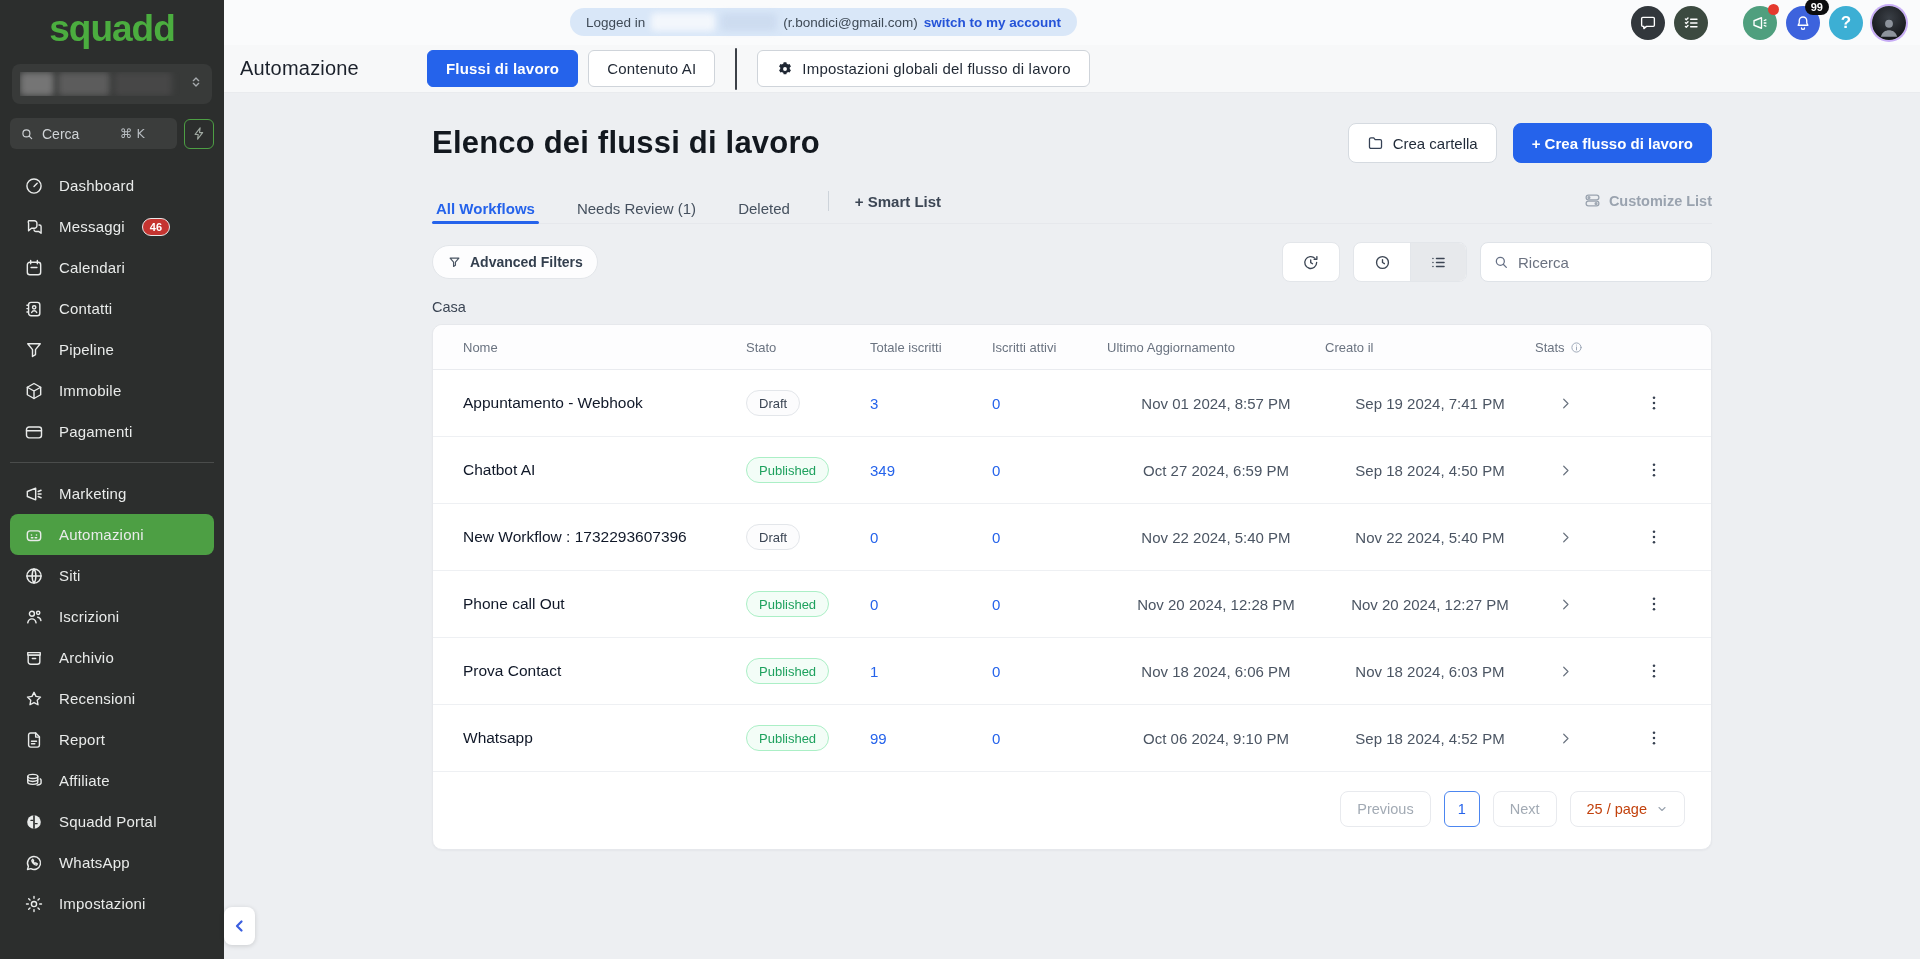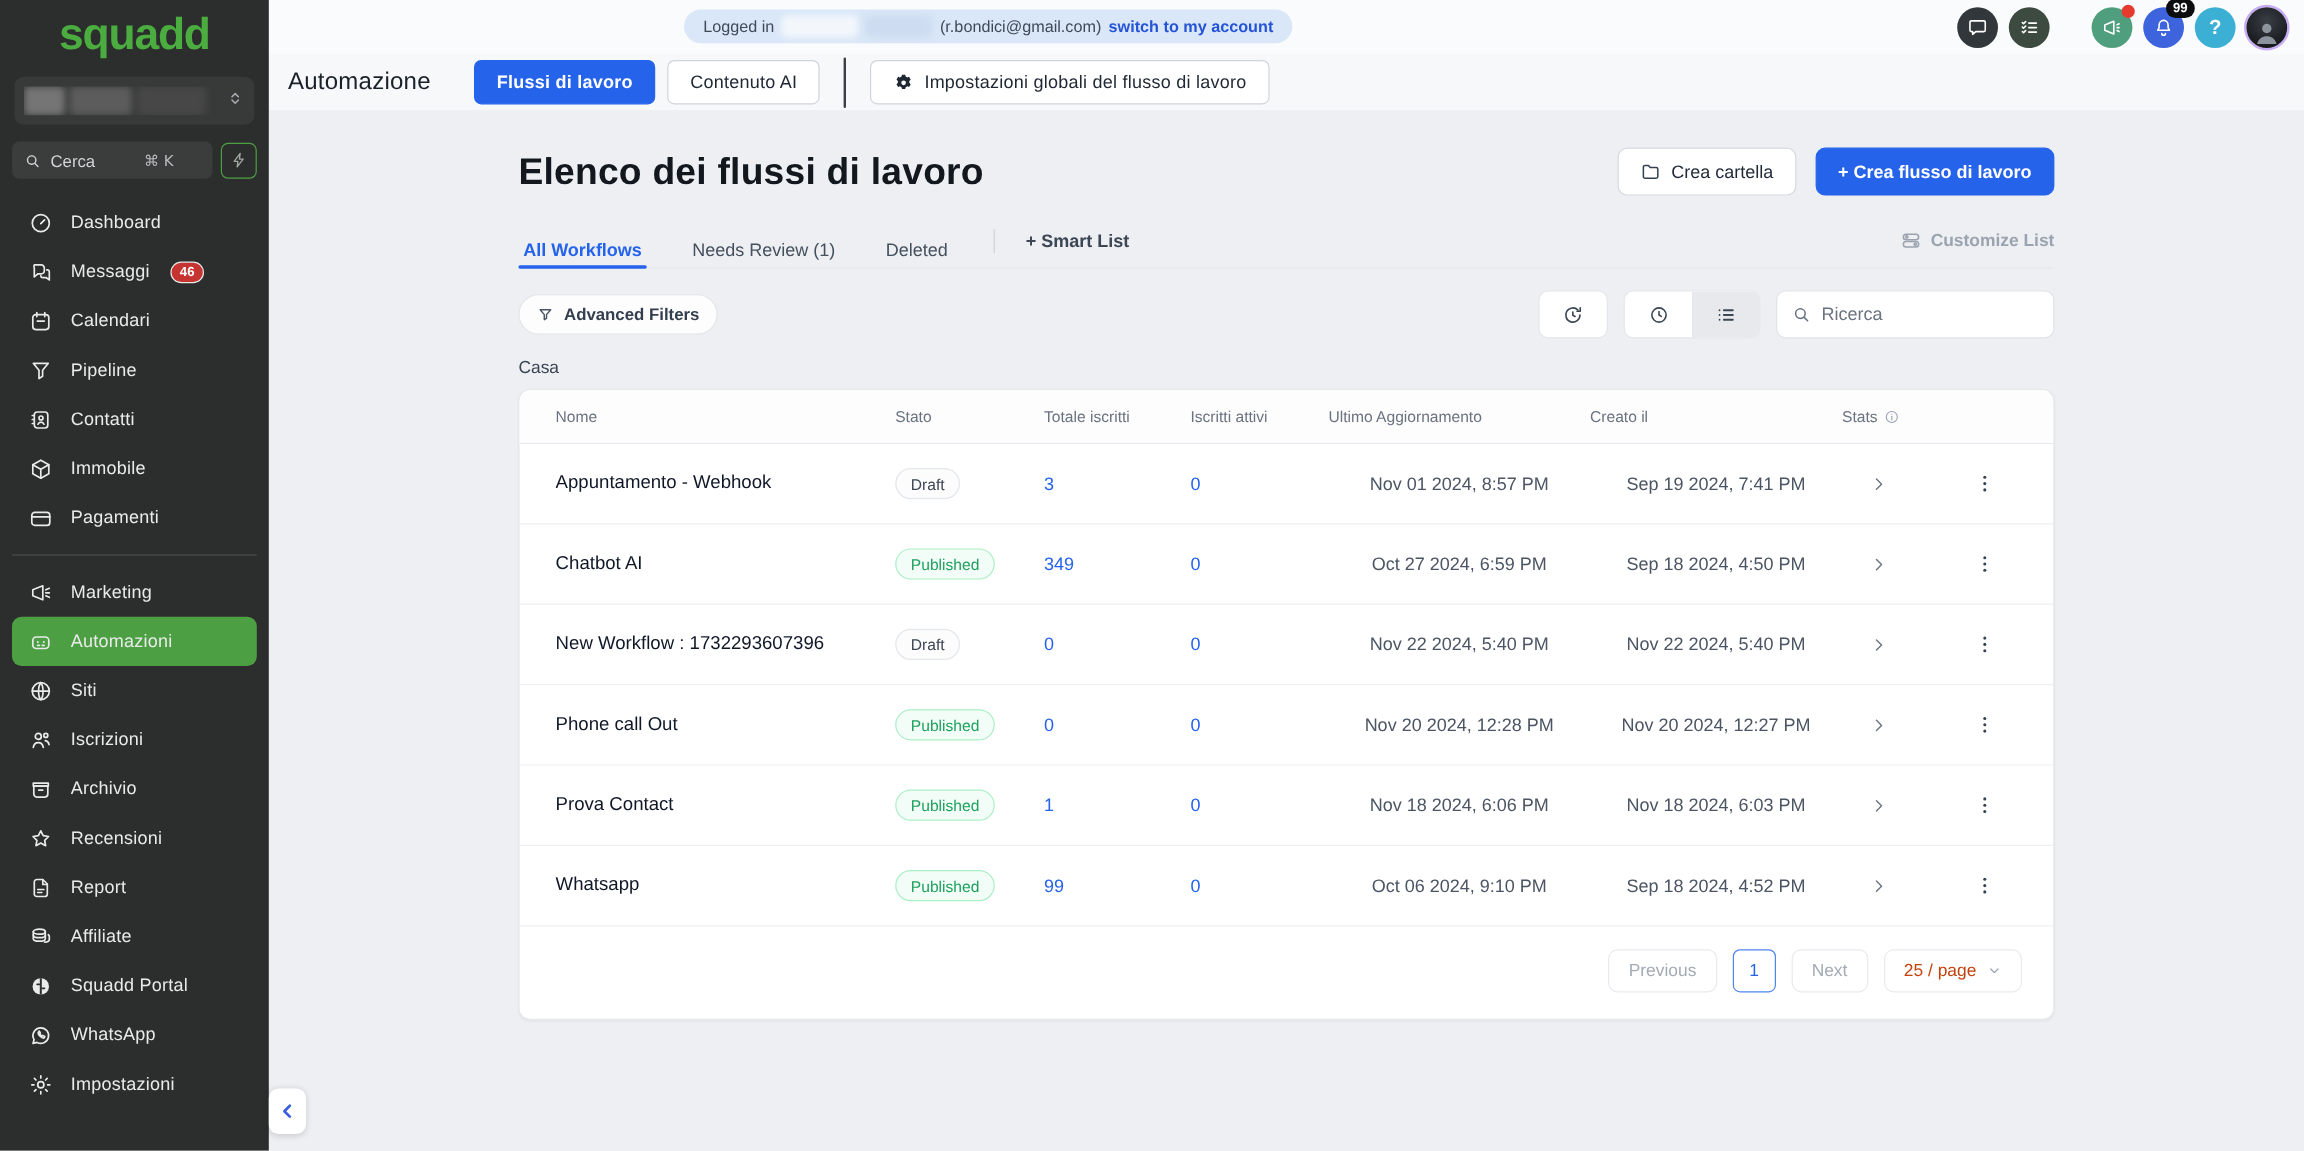--- a/index.html
+++ b/index.html
@@ -74,21 +74,21 @@
     font-size:11px; font-weight:bold; border-radius:9px; padding:2px 6px; }
   .avatar { width:34px; height:34px; border-radius:50%;
     background:radial-gradient(circle at 50% 35%, #3a3f46, #17191d 75%);
     box-shadow:0 0 0 2px rgba(124,58,237,.4); overflow:hidden; display:flex;
     align-items:flex-end; justify-content:center; cursor:pointer; }
   .avatar svg { width:26px; height:26px; }
 
   .subheader { height:48px; background:#f7f8f9; border-bottom:1px solid #e9ebee;
     display:flex; align-items:center; padding-left:16px; flex-shrink:0; }
   .sub-title { font-size:20px; color:#1b212b; font-weight:500; letter-spacing:.2px; }
-  .sub-tabs { display:flex; align-items:center; gap:10px; margin-left:36px; }
+  .sub-tabs { display:flex; align-items:center; gap:10px; margin-left:68px; }
   .pill-btn { height:37px; border-radius:6px; font-size:15px; display:flex; align-items:center;
     gap:8px; padding:0 18px; cursor:pointer; font-weight:600; letter-spacing:.2px; }
   .pill-blue { background:#2563eb; color:#fff; border:1px solid #2563eb; }
   .pill-white { background:#fff; color:#1f2733; border:1px solid #cfd4da; font-weight:500; }
   .sub-divider { width:2px; height:42px; background:#3c4148; margin:0 10px; border-radius:1px; }
   .gear-dark { width:18px; height:18px; color:#1f2733; }
 
   .content { flex:1; overflow:hidden; background:#edeff2; }
   .container { width:1280px; margin:0 auto; padding-top:30px; }
 
@@ -230,35 +230,35 @@
           <svg viewBox="0 0 24 24" fill="none" stroke="currentColor" stroke-width="1.7" stroke-linecap="round" stroke-linejoin="round">
             <rect x="4" y="5" width="16" height="15" rx="3"></rect>
             <path d="M8 3v4M16 3v4M8.5 11.5h7"></path>
           </svg>
         </span>
     <span>Calendari</span>
       </div>
       <div class="nav-item">
         <span class="nav-icon">
           <svg viewBox="0 0 24 24" fill="none" stroke="currentColor" stroke-width="1.7" stroke-linecap="round" stroke-linejoin="round">
-            <path d="M4.5 4.5h15l-5.7 7v6l-3.6 2.3v-8.3l-5.7-7z"></path>
-          </svg>
-        </span>
-    <span>Pipeline</span>
-      </div>
-      <div class="nav-item">
-        <span class="nav-icon">
-          <svg viewBox="0 0 24 24" fill="none" stroke="currentColor" stroke-width="1.7" stroke-linecap="round" stroke-linejoin="round">
             <rect x="5.5" y="4" width="13.5" height="16" rx="3"></rect>
             <circle cx="12.2" cy="10" r="2"></circle>
             <path d="M9.2 16.2c.6-1.5 1.8-2.1 3-2.1s2.4.6 3 2.1"></path>
             <path d="M3.5 7.5h1M3.5 11.5h1M3.5 15.5h1"></path>
           </svg>
         </span>
     <span>Contatti</span>
+      </div>
+      <div class="nav-item">
+        <span class="nav-icon">
+          <svg viewBox="0 0 24 24" fill="none" stroke="currentColor" stroke-width="1.7" stroke-linecap="round" stroke-linejoin="round">
+            <path d="M4.5 4.5h15l-5.7 7v6l-3.6 2.3v-8.3l-5.7-7z"></path>
+          </svg>
+        </span>
+    <span>Pipeline</span>
       </div>
       <div class="nav-item">
         <span class="nav-icon">
           <svg viewBox="0 0 24 24" fill="none" stroke="currentColor" stroke-width="1.7" stroke-linecap="round" stroke-linejoin="round">
             <path d="M12 3l8 4.5v9L12 21l-8-4.5v-9L12 3z"></path>
             <path d="M12 12l8-4.5M12 12L4 7.5M12 12v9"></path>
           </svg>
         </span>
     <span>Immobile</span>
       </div>

